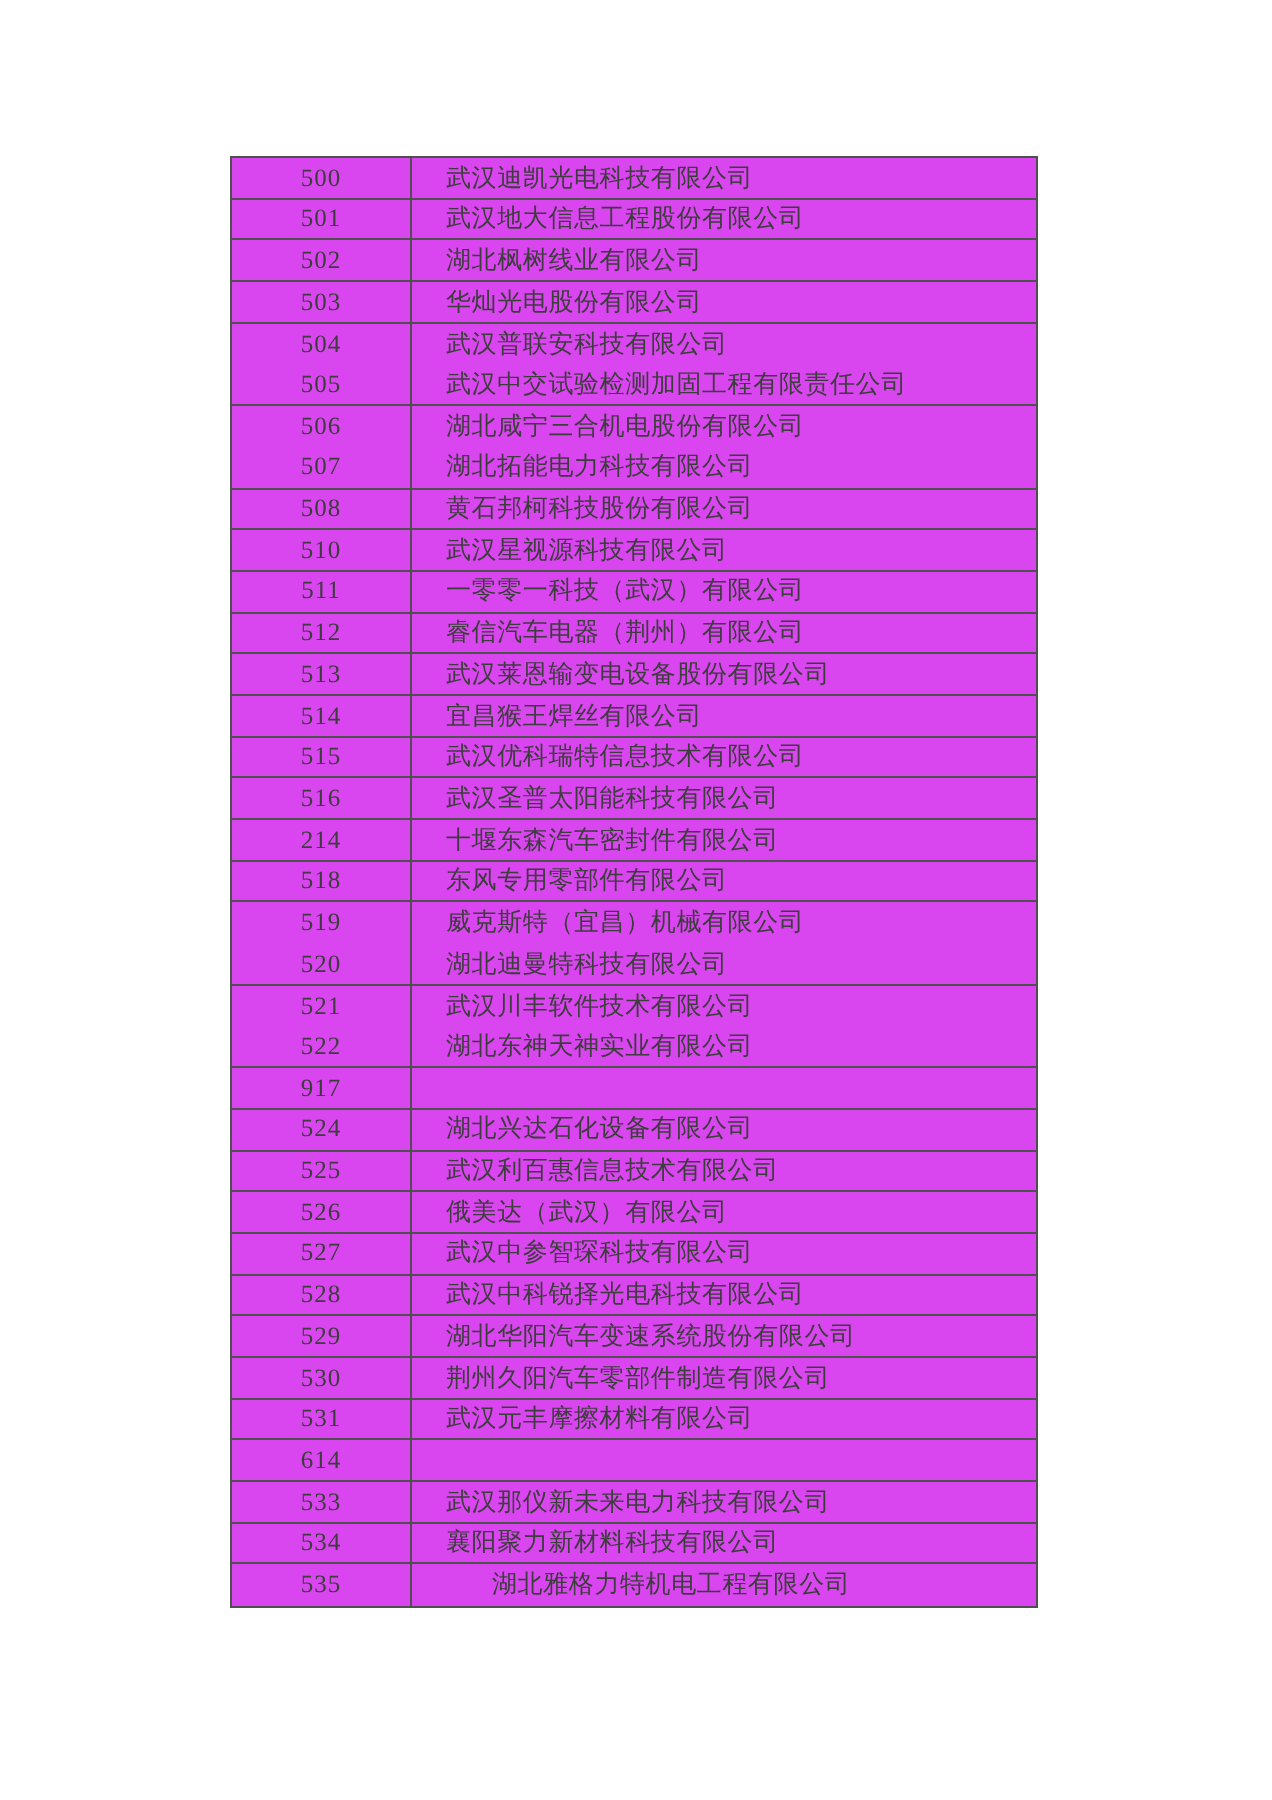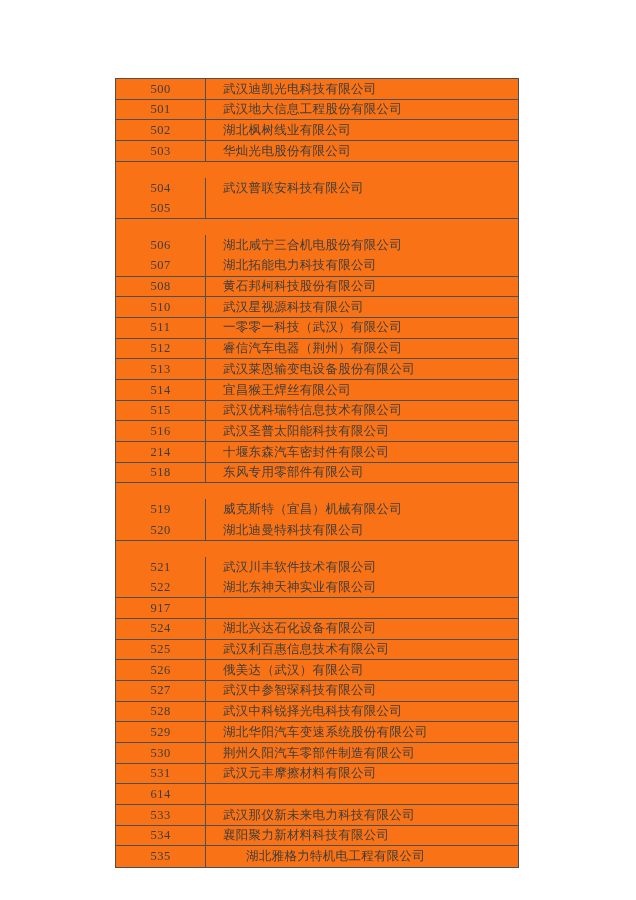--- a/index.html
+++ b/index.html
@@ -13,30 +13,30 @@
     height: 900px;
     font-family: "Liberation Serif", "DejaVu Serif", serif;
   }
   .company-table {
     position: absolute;
     left: 115px;
     top: 78px;
     width: 404px;
     box-sizing: border-box;
     border: 1px solid #4f4f4f;
-    background: #f97316;
+    background: #d946ef;
   }
   .row {
     display: flex;
     height: 20.7px;
     box-sizing: border-box;
     border-bottom: 1px solid #4f4f4f;
   }
   .row:last-child { border-bottom: none; gap: 23px; }
-  .row.merged { border-bottom: none; margin-top: 16px; }
+  .row.merged { border-bottom: none; }
   .cell {
     box-sizing: border-box;
     display: flex;
     align-items: center;
     color: #3d3d3d;
     font-size: 12.5px;
     line-height: 1;
   }
   .num {
     width: 90px;
@@ -72,20 +72,21 @@
       <div class="row">
         <div class="cell num">503</div>
         <div class="cell name">华灿光电股份有限公司</div>
       </div>
       <div class="row merged">
         <div class="cell num">504</div>
         <div class="cell name">武汉普联安科技有限公司</div>
       </div>
       <div class="row">
         <div class="cell num">505</div>
+        <div class="cell name">武汉中交试验检测加固工程有限责任公司</div>
       </div>
       <div class="row merged">
         <div class="cell num">506</div>
         <div class="cell name">湖北咸宁三合机电股份有限公司</div>
       </div>
       <div class="row">
         <div class="cell num">507</div>
         <div class="cell name">湖北拓能电力科技有限公司</div>
       </div>
       <div class="row">

